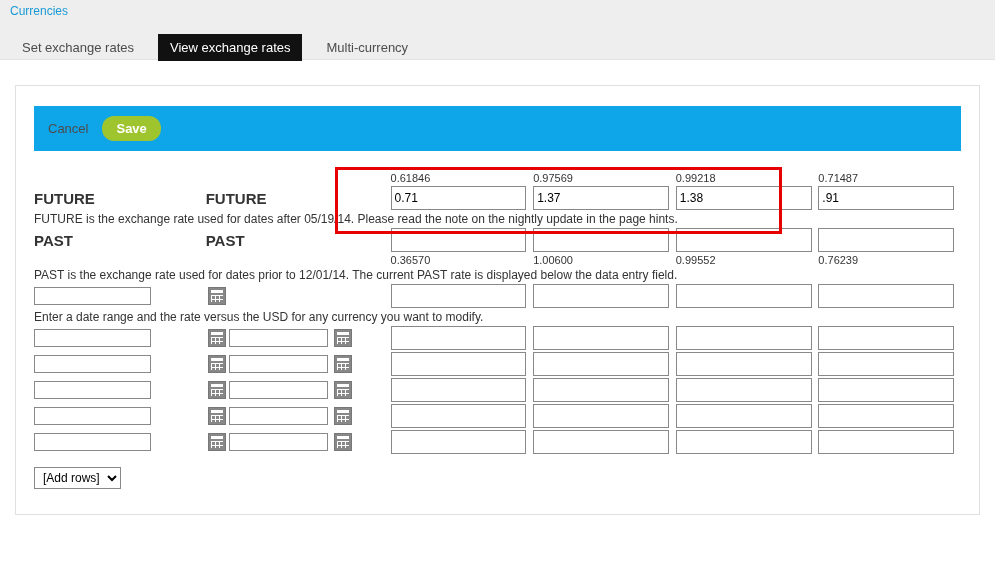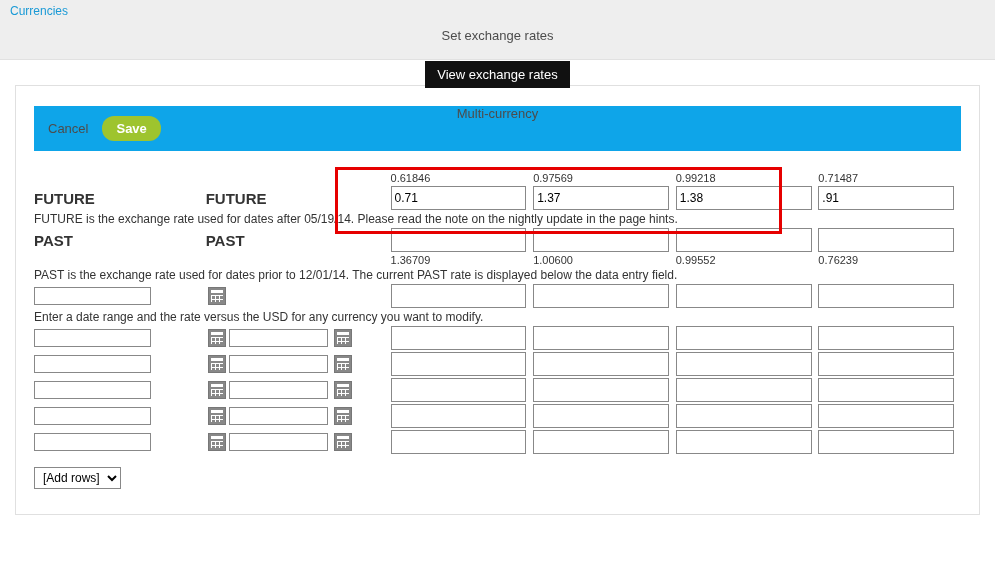--- a/index.html
+++ b/index.html
@@ -1,21 +1,21 @@
 <!DOCTYPE html>
 <html><head>
 <meta charset="utf-8">
 <style>
   * { box-sizing: border-box; }
   html, body { margin: 0; padding: 0; font-family: Arial, Helvetica, sans-serif; font-size: 12px; color: #333; }
   body { background: #fff; width: 995px; }
   .topbar { background: #eeeeee; padding: 0 10px 0 10px; height: 60px; border-bottom: 1px solid #e1e1e1; }
   .breadcrumb { padding-top: 4px; }
   .breadcrumb a { color: #1a9ad6; text-decoration: none; font-size: 12px; }
-  .tabs { display: flex; gap: 12px; align-items: center; margin-top: 4px; flex-direction: column; }
+  .tabs { display: flex; gap: 12px; align-items: center; margin-top: 16px; }
   .tab { padding: 6px 12px; font-size: 13px; color: #4c4c4c; cursor: pointer; }
   .tab.active { background: #111; color: #fff; }
   .panel { margin: 25px 15px 0 15px; border: 1px solid #e0e0e0; padding: 20px 18px 25px 18px; }
   .actionbar { background: #0ea5e9; padding: 10px 14px; display: flex; align-items: center; gap: 14px; margin-bottom: 20px; }
   .cancel-link { color: #4c4c4c; font-size: 13px; cursor: pointer; }
   .save-btn { background: #9ec42e; color: #fff; border: none; border-radius: 12px; padding: 5px 14px; font-size: 13px; font-weight: bold; cursor: pointer; }
 
   .grid-wrap { position: relative; }
   .highlight-box { position: absolute; border: 3px solid #e60000; left: 301px; top: -4px; width: 447px; height: 67px; pointer-events: none; }
 
@@ -112,21 +112,21 @@
         <td class="section-head">PAST</td>
         <td><input class="rate-input" style=""></td>
         <td><input class="rate-input" style=""></td>
         <td><input class="rate-input" style=""></td>
         <td><input class="rate-input" style=""></td>
       </tr>
 
       <tr>
         <td></td>
             <td></td>
-        <td class="rate-small">1.36709</td>
+        <td class="rate-small">0.36570</td>
         <td class="rate-small">1.00600</td>
         <td class="rate-small">0.99552</td>
         <td class="rate-small">0.76239</td>
       </tr>
 
       <tr class="hint-row">
             <td colspan="6">PAST is the exchange rate used for dates prior to 12/01/14. The current PAST rate is displayed below the data entry field.</td>
           </tr>
 
       <tr>

